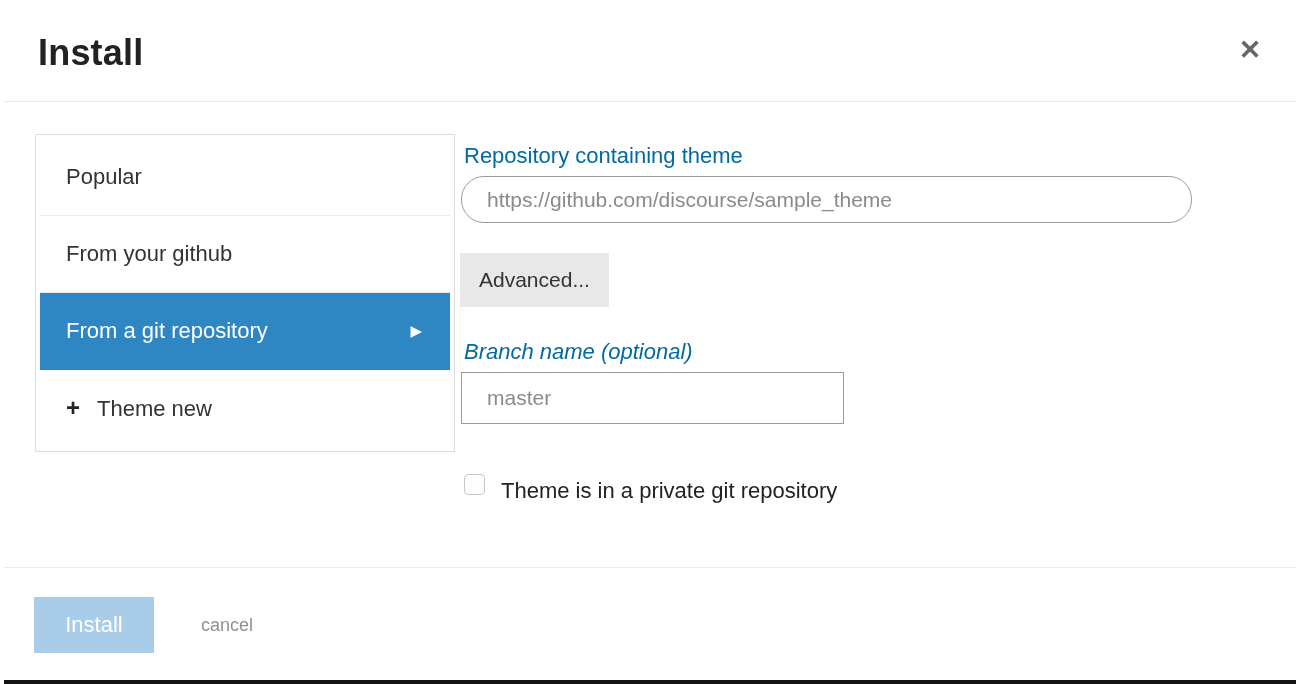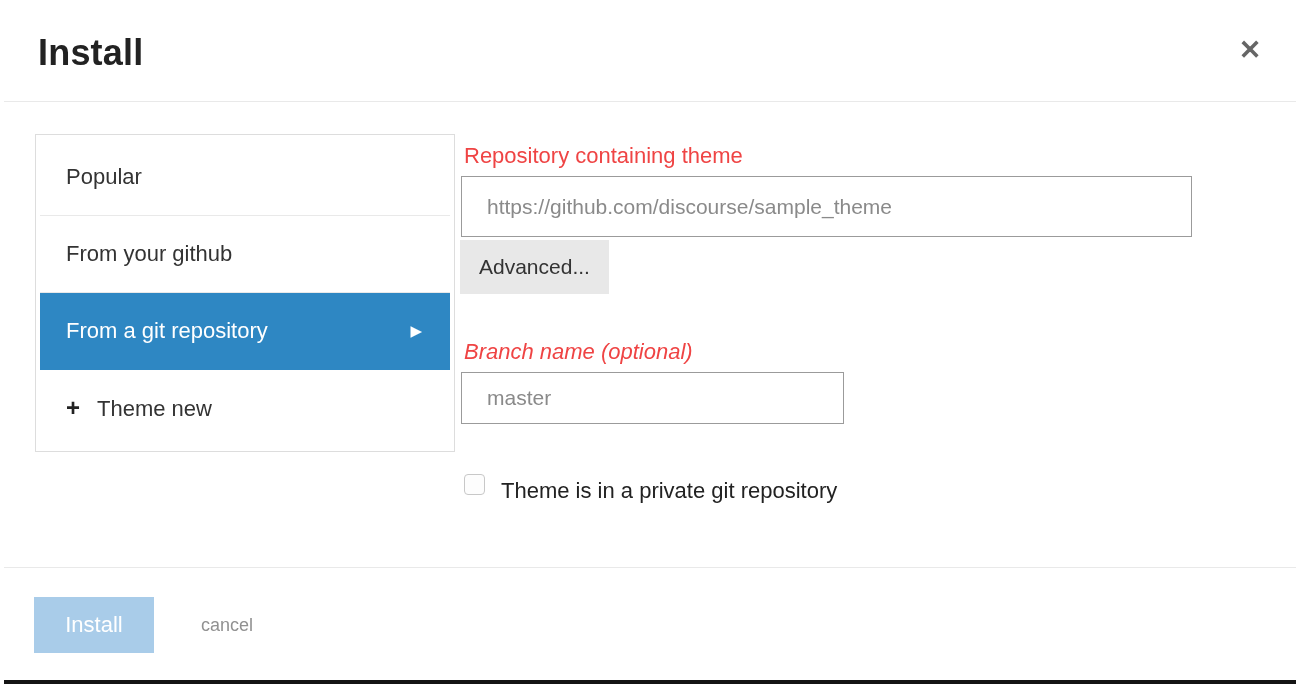--- a/index.html
+++ b/index.html
@@ -17,31 +17,31 @@
   .close-glyph { font-size: 27px; font-weight: 700; color: #666; line-height: 1; }
 
   
   .install-menu { position: absolute; left: 31px; top: 130px; width: 420px; border: 1px solid #ddd; background: #fff; }
   .menu-item { position: relative; height: 77px; display: flex; align-items: center; padding: 0 22px;
                font-size: 22px; color: #333; border-bottom: 1px solid #e9e9e9; cursor: pointer; background: #fff; }
   .menu-item:last-child { border-bottom: none; }
   .menu-item.selected { background: #2e87c3; color: #ffffff; border-bottom-color: #2e87c3; }
   .menu-arrow { position: absolute; right: 24px; top: 50%; transform: translateY(-50%); font-size: 15px; color: #fff; }
   .plus-glyph { font-weight: 700; font-size: 24px; margin-right: 9px; color: #222; position: relative; top: -1px; }
-  .field-label { position: absolute; font-size: 22px; color: #ef4444; white-space: nowrap; }
+  .field-label { position: absolute; font-size: 22px; color: #0369a1; white-space: nowrap; }
   .repo-label { left: 456px; top: 135px; }
   .branch-label { left: 456px; top: 331px; font-style: italic; }
 
   .text-input { position: absolute; border: 1px solid #9b9b9b; background: #fff; font-size: 21px; color: #333;
                 padding: 0 0 0 25px; font-family: "Liberation Sans", sans-serif; outline: none; }
   .text-input::placeholder { color: #8a8a8a; opacity: 1; }
-  .repo-input { left: 457px; top: 172px; width: 731px; height: 61px; }
+  .repo-input { left: 457px; top: 172px; width: 731px; height: 47px; border-radius: 23px; }
   .branch-input { left: 457px; top: 368px; width: 383px; height: 52px; }
 
-  .advanced-btn { position: absolute; left: 456px; top: 236px; height: 54px; padding: 0 19px;
+  .advanced-btn { position: absolute; left: 456px; top: 249px; height: 54px; padding: 0 19px;
                   background: #e8e8e8; border: none; font-size: 21px; color: #333;
                   font-family: "Liberation Sans", sans-serif; cursor: pointer; }
 
   .checkbox-row { position: absolute; left: 456px; top: 466px; display: flex; }
   .checkbox-box { width: 21px; height: 21px; border: 1px solid #c8c8c8; border-radius: 4px; background: #fdfdfd;
                   display: inline-block; cursor: pointer; flex: 0 0 auto; }
   .checkbox-label { font-size: 22px; color: #222; margin-left: 12px; white-space: nowrap; }
 
   
   .modal-footer { position: absolute; left: 0; top: 563px; width: 1296px; height: 117px; border-top: 1px solid #e9e9e9; }

